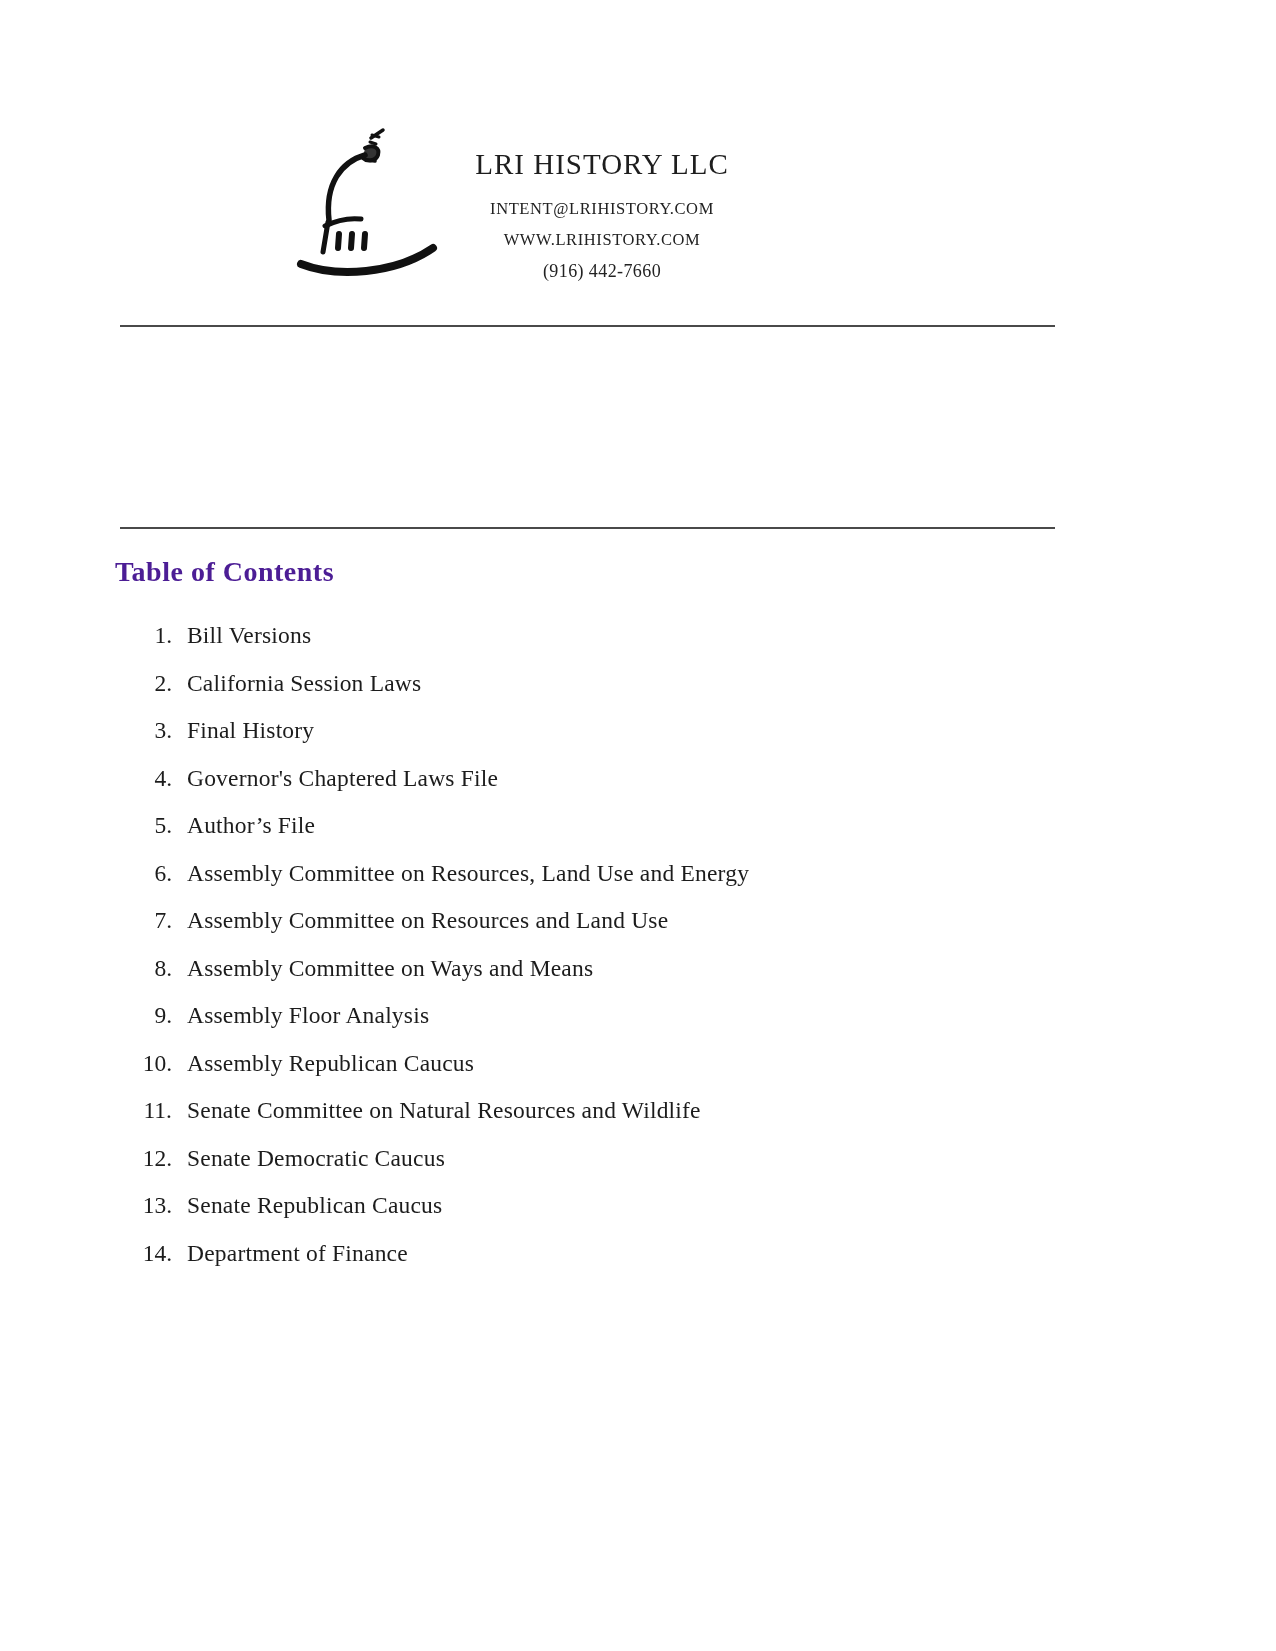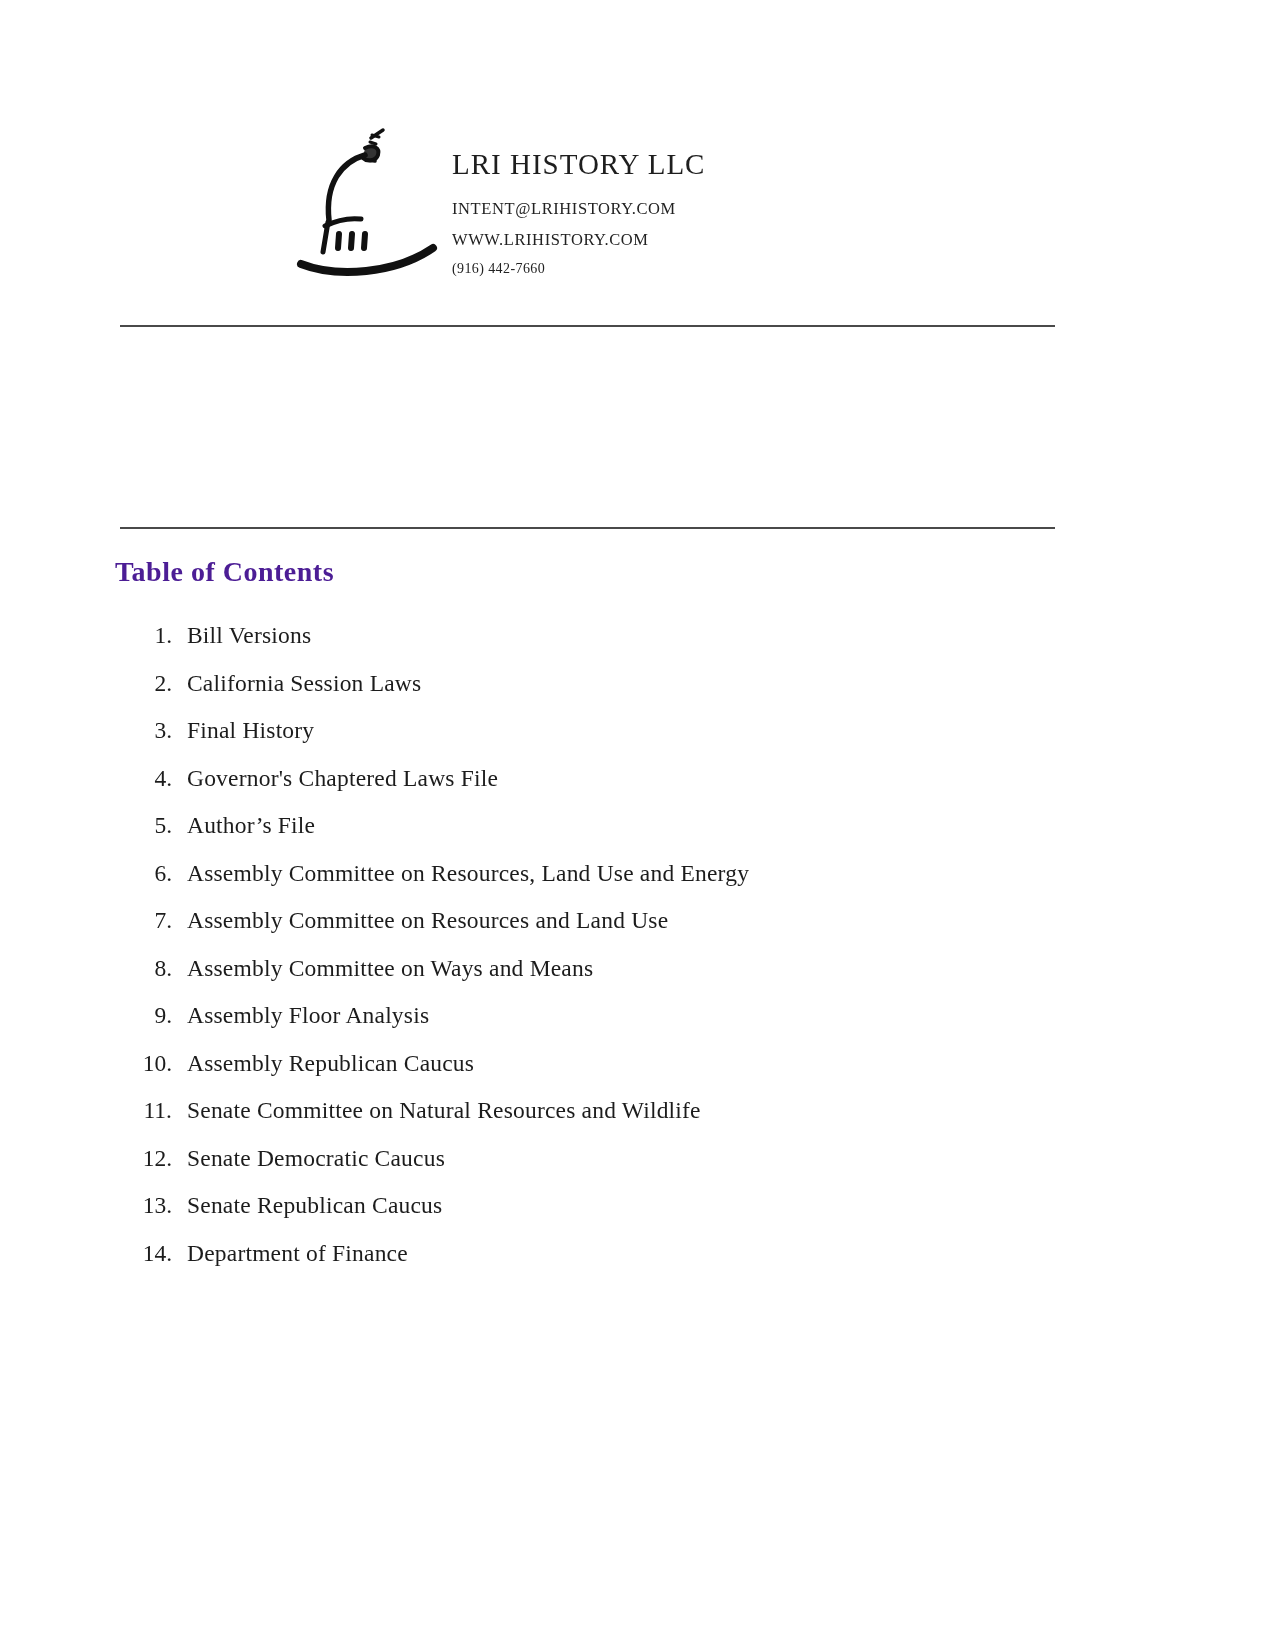--- a/index.html
+++ b/index.html
@@ -22,38 +22,38 @@
     width: 145px;
     height: 160px;
   }
   .logo-wrap svg { width: 100%; height: 100%; }
 
   .header-text {
     position: absolute;
     left: 452px;
     top: 148px;
     width: 300px;
-    text-align: left;
+    text-align: center;
   }
   .company-name {
     font-size: 29px;
     letter-spacing: 1px;
     color: #1e1e1e;
     margin-bottom: 18px;
     white-space: nowrap;
   }
   .contact-line {
     font-size: 16.5px;
     letter-spacing: 0.6px;
     color: #222222;
     margin-bottom: 11px;
     white-space: nowrap;
   }
   .phone-line {
-    font-size: 14px;
+    font-size: 18px;
     letter-spacing: 0.4px;
     color: #222222;
     white-space: nowrap;
   }
 
   .rule {
     position: absolute;
     left: 120px;
     width: 935px;
     border: none;

